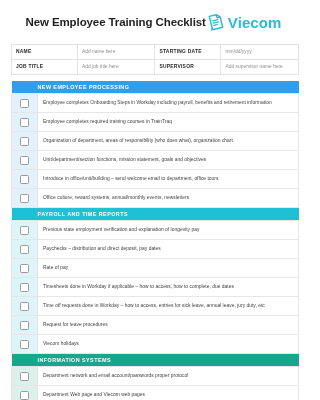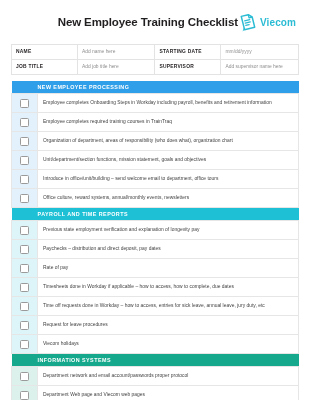--- a/index.html
+++ b/index.html
@@ -20,21 +20,21 @@
     box-sizing: border-box;
     padding: 9px 11px 0 11px;
     background: #ffffff;
     position: relative;
   }
 
   
   .header-bar {
     display: flex;
     align-items: center;
-    justify-content: flex-end;
+    justify-content: center;
     height: 26px;
     margin-bottom: 9px;
   }
   .doc-title {
     font-size: 11.5px;
     font-weight: bold;
     letter-spacing: -0.1px;
     color: #221f20;
     line-height: 1.1;
     white-space: nowrap;
@@ -44,21 +44,21 @@
     align-items: center;
     gap: 3px;
     padding-right: 3px;
   }
   .brand-icon {
     width: 19px;
     height: 19px;
     display: block;
   }
   .brand-name {
-    font-size: 10px;
+    font-size: 15px;
     font-weight: bold;
     color: #2bbcd4;
     letter-spacing: 0.1px;
   }
 
   
   .info-table {
     width: 100%;
     border-collapse: collapse;
     table-layout: fixed;

